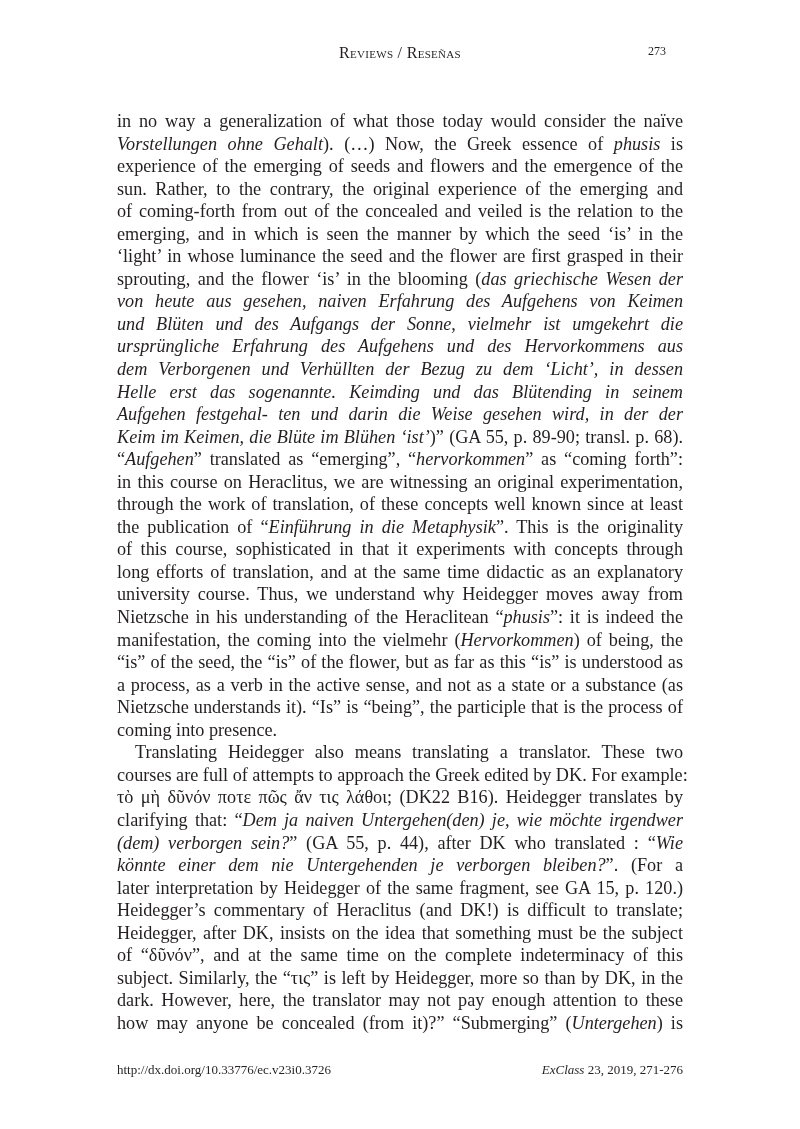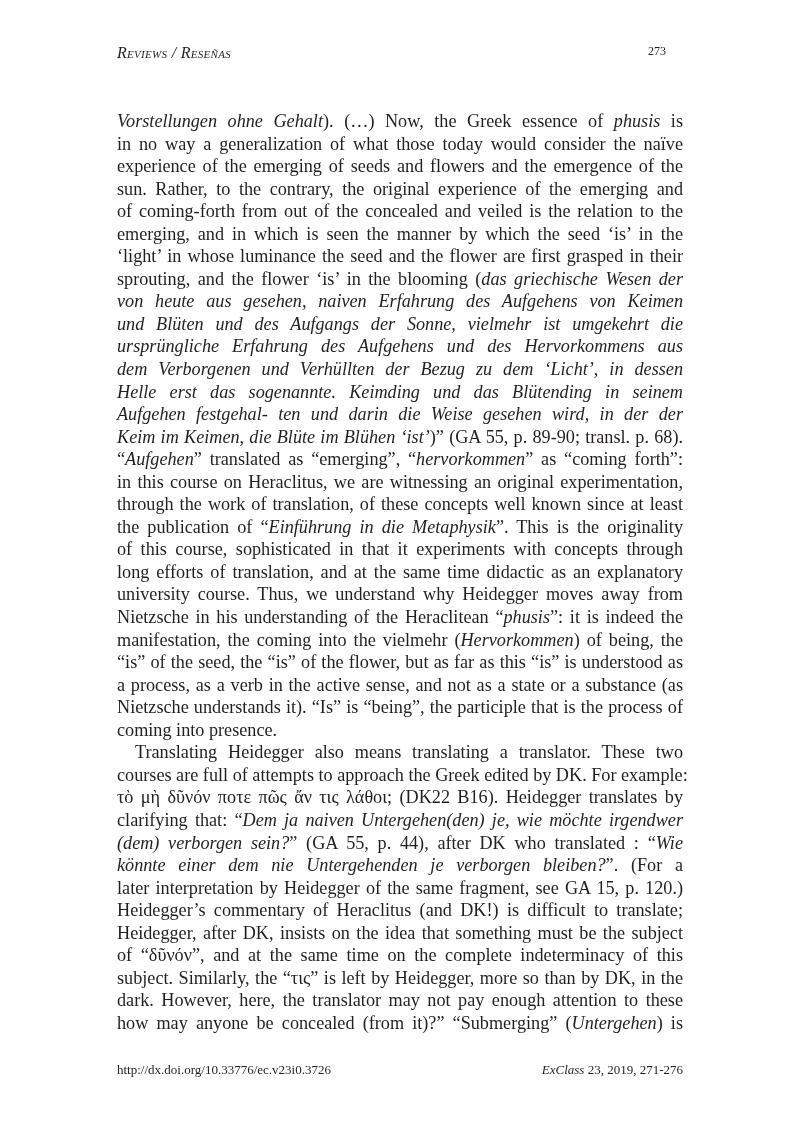--- a/index.html
+++ b/index.html
@@ -21,25 +21,24 @@
       left: 117px;
       width: 566px;
       height: 24px;
       font-size: 15px;
     }
     .running-head .title {
       position: absolute;
       left: 0;
       right: 0;
       top: 0;
-      text-align: left;
+      text-align: center;
       font-variant: small-caps;
       letter-spacing: 0.3px;
       font-size: 16px;
-      font-style: italic;
     }
     .running-head .page-number {
       position: absolute;
       right: 17px;
       top: 0;
       font-size: 12px;
       margin-left: 20px;
     }
     .body-text {
       position: absolute;
@@ -87,22 +86,22 @@
 </head>
 <body>
 
 <div class="running-head">
   <span class="title">Reviews / Reseñas</span>
   <span class="page-number">273</span>
 </div>
 
 <div class="body-text">
   <div id="para1">
+      <span class="line"><span>in no way a generalization of what those today would consider the naïve</span></span>
       <span class="line"><i>Vorstellungen ohne Gehalt</i><span>). (…) Now, the Greek essence of </span><i>phusis</i><span> is</span></span>
-      <span class="line"><span>in no way a generalization of what those today would consider the naïve</span></span>
       <span class="line"><span>experience of the emerging of seeds and flowers and the emergence of the</span></span>
       <span class="line"><span>sun. Rather, to the contrary, the original experience of the emerging and</span></span>
       <span class="line"><span>of coming-forth from out of the concealed and veiled is the relation to the</span></span>
       <span class="line"><span>emerging, and in which is seen the manner by which the seed ‘is’ in the</span></span>
       <span class="line"><span>‘light’ in whose luminance the seed and the flower are first grasped in their</span></span>
       <span class="line"><span>sprouting, and the flower ‘is’ in the blooming (</span><i>das griechische Wesen der</i></span>
       <span class="line"><i>von heute aus gesehen, naiven Erfahrung des Aufgehens von Keimen</i></span>
       <span class="line"><i>und Blüten und des Aufgangs der Sonne, vielmehr ist umgekehrt die</i></span>
       <span class="line"><i>ursprüngliche Erfahrung des Aufgehens und des Hervorkommens aus</i></span>
       <span class="line"><i>dem Verborgenen und Verhüllten der Bezug zu dem ‘Licht’, in dessen</i></span>

